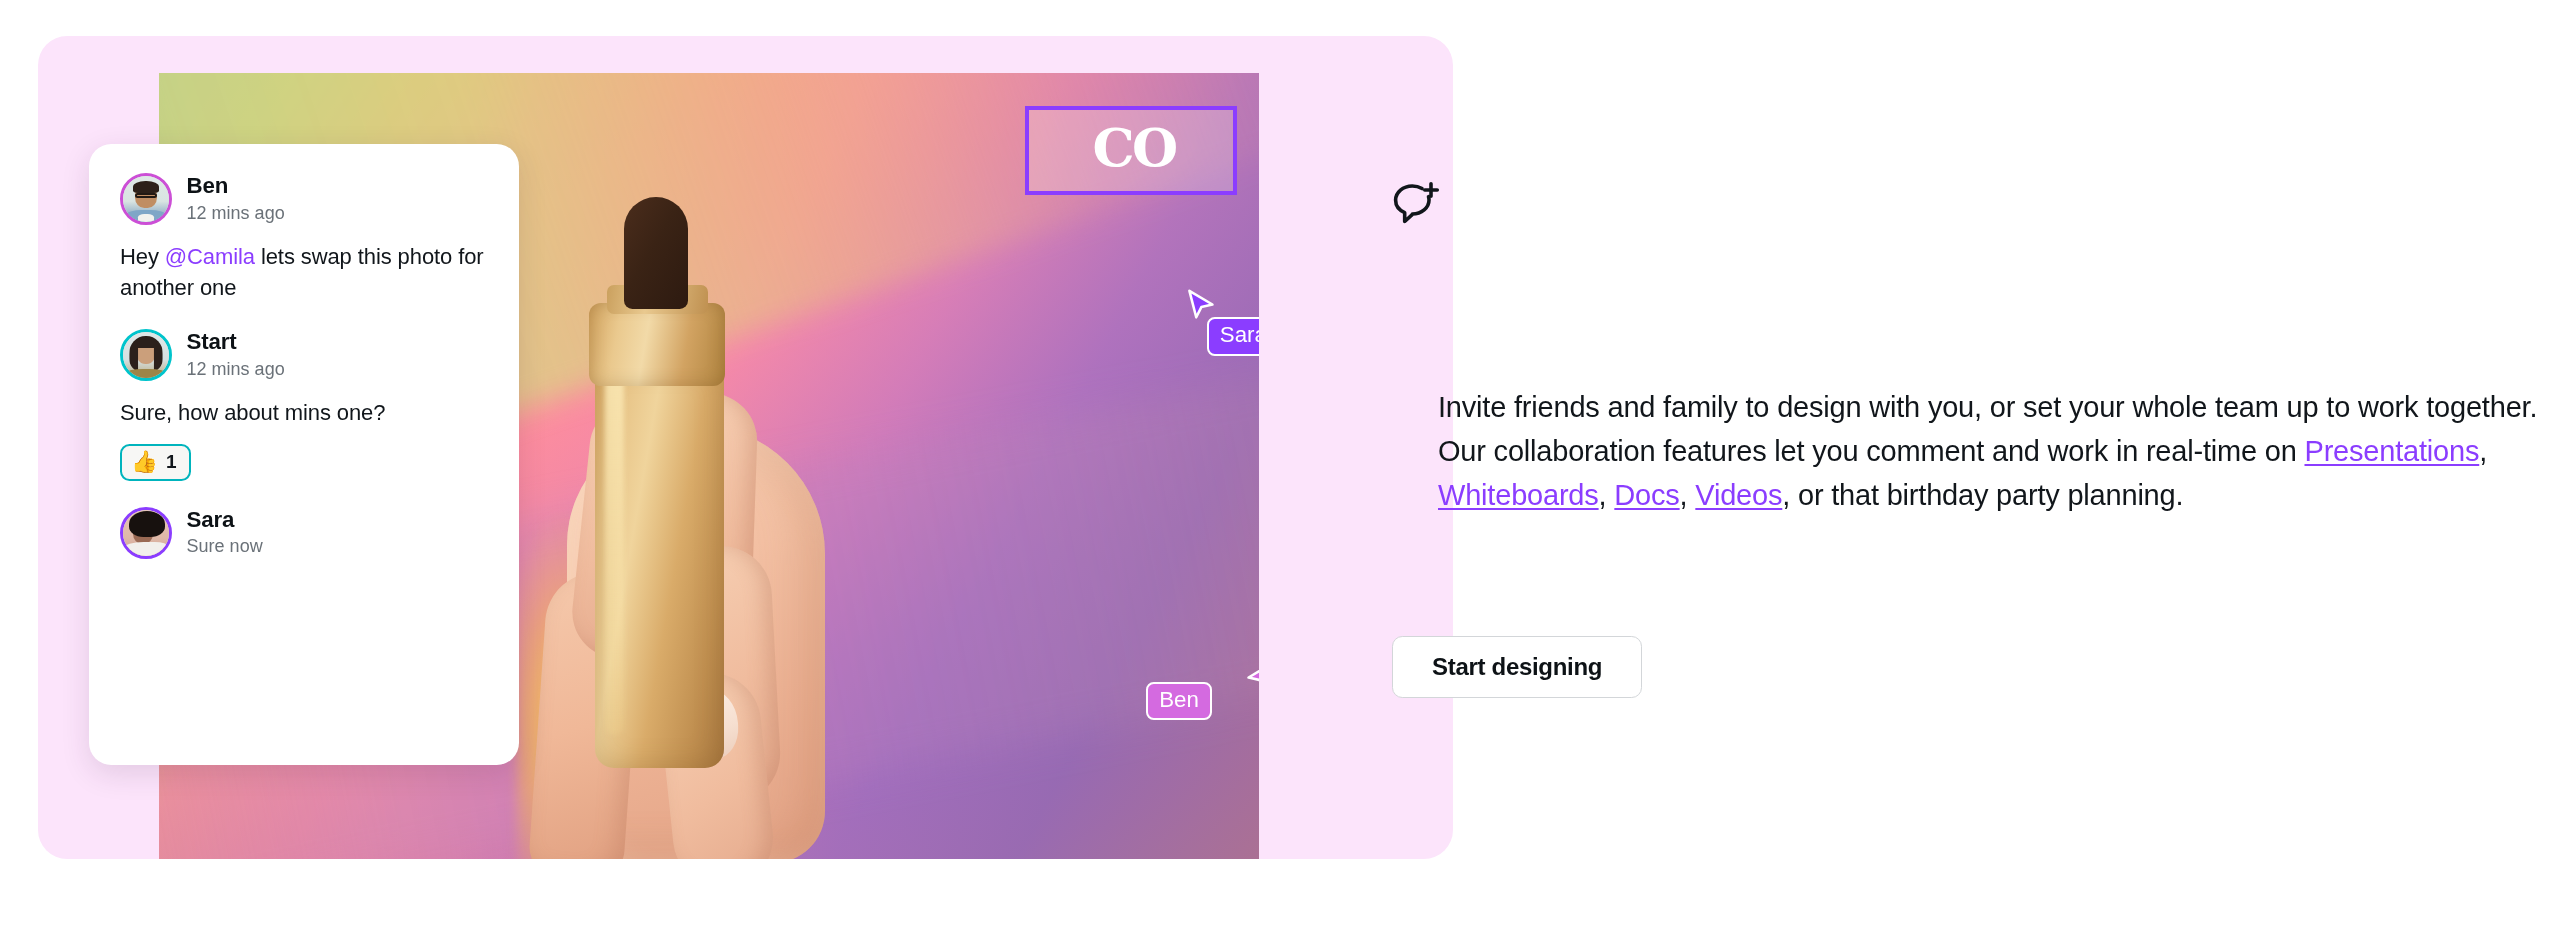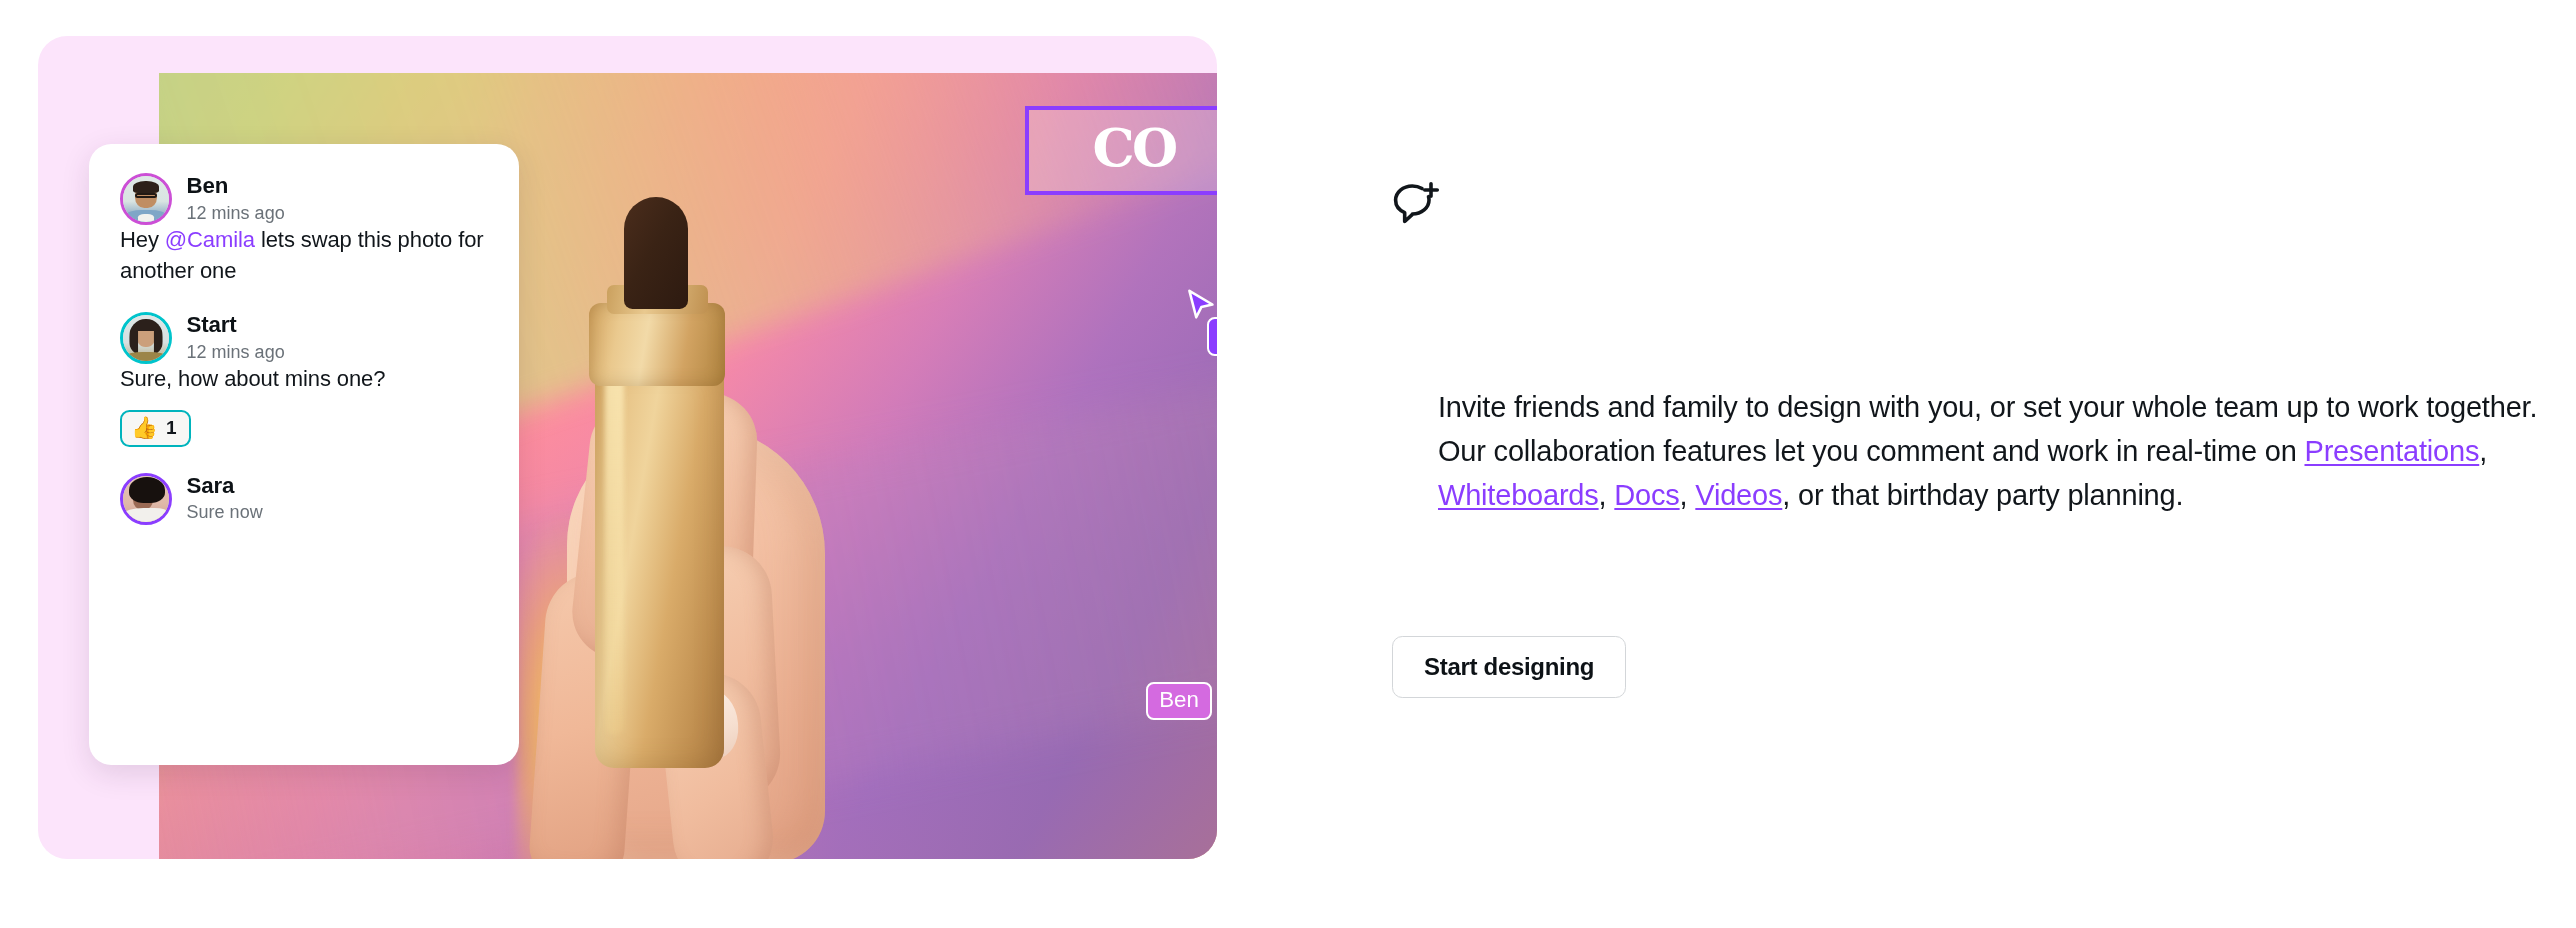--- a/index.html
+++ b/index.html
@@ -16,21 +16,21 @@
     width: 2576px;
     height: 928px;
     background: #ffffff;
   }
 
   
   .illustration {
     position: absolute;
     left: 38px;
     top: 36px;
-    width: 1179px;
+    width: 1415px;
     height: 823px;
     background: #fce4fb;
     border-radius: 29px;
     overflow: hidden;
   }
 
   .photo {
     position: absolute;
     left: 121px;          
     top: 37px;            
@@ -330,20 +330,21 @@
   .comment-time {
     font-size: 18px;
     color: #6a7178;
     line-height: 1.3;
     margin-top: 2.6px;
   }
   .comment-body {
     font-size: 22px;
     color: #11161b;
     line-height: 1.38;
+    margin-top: 17px;
     letter-spacing: -0.1px;
   }
   .mention { color: #8b3dff; }
 
   .reaction {
     margin-top: 15.5px;
     display: inline-flex;
     align-items: center;
     gap: 7.7px;
     border: 2.1px solid #00b4bd;
@@ -398,21 +399,21 @@
     text-underline-offset: 2.6px;
   }
   .cta {
     position: absolute;
     left: 0;
     top: 636px;
     display: inline-flex;
     align-items: center;
     justify-content: center;
     height: 62px;
-    padding: 0 31px;
+    padding: 0 39px;
     border: 1.3px solid #d3d6d9;
     border-radius: 10.3px;
     background: #ffffff;
     font-size: 24px;
     font-weight: 700;
     color: #0d1216;
     letter-spacing: -0.3px;
     cursor: pointer;
   }
 </style>

